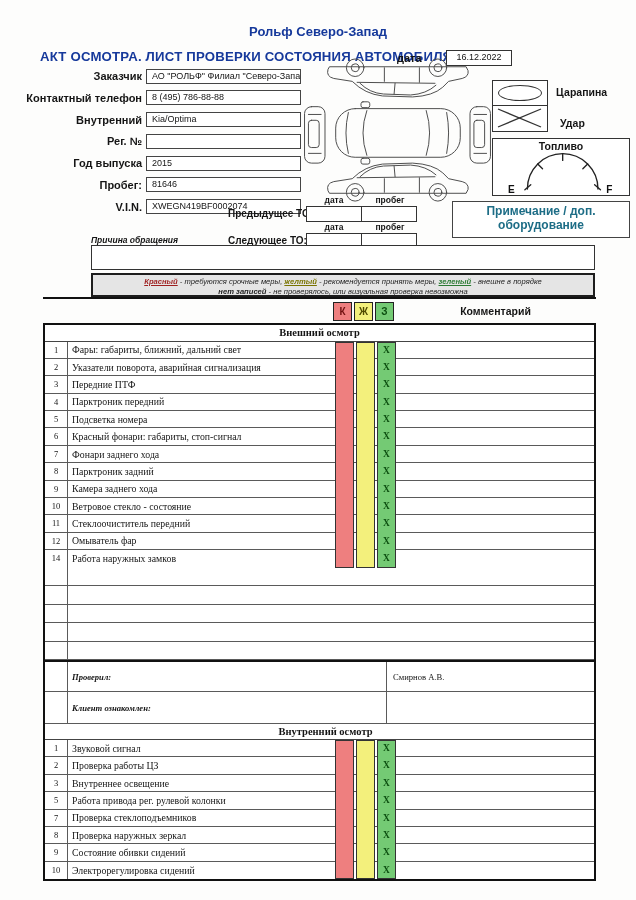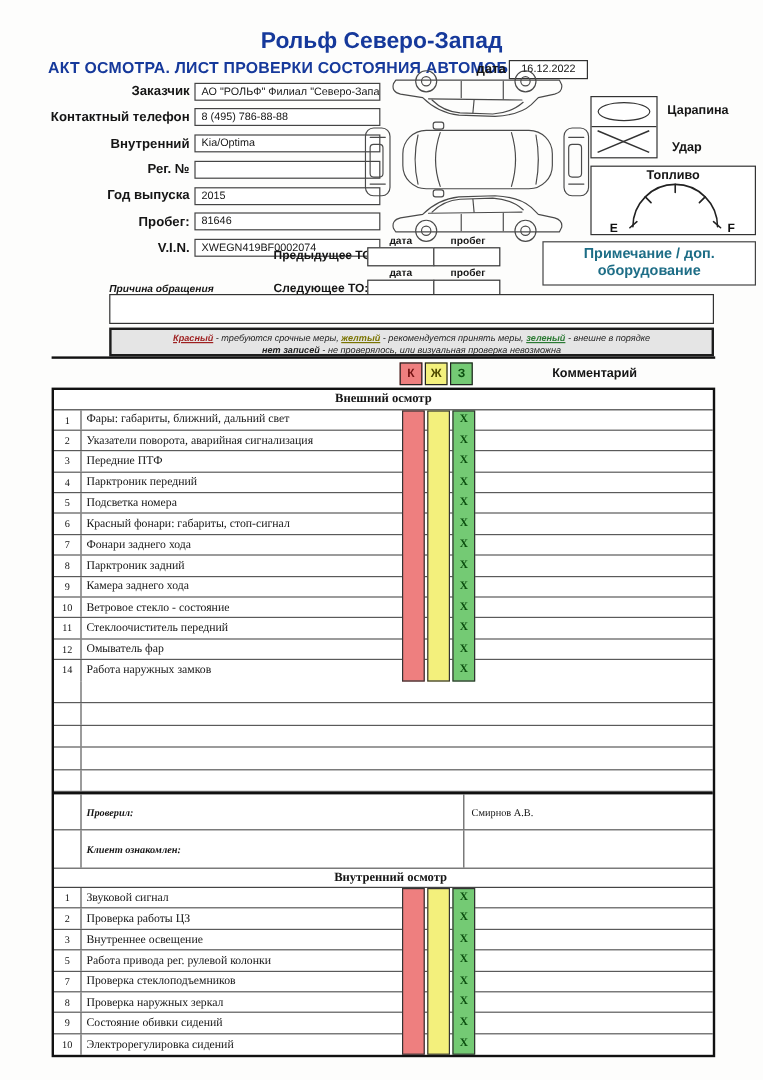--- a/index.html
+++ b/index.html
@@ -1,28 +1,28 @@
 <!DOCTYPE html>
 <html><head>
 <meta charset="utf-8">
 <style>
   * { box-sizing: border-box; margin: 0; padding: 0; }
   body { background:#e9e9e9; font-family:"Liberation Sans","DejaVu Sans",sans-serif; }
   .page { position:relative; width:636px; height:900px; background:#fdfdfc; margin:0 auto; overflow:hidden; color:#151515; }
 
   
   .company { position:absolute; top:24px; left:0; width:100%; text-align:center;
-             color:#16399b; font-weight:bold; font-size:19px; }
+             color:#16399b; font-weight:bold; font-size:13px; }
   .doc-title { position:absolute; top:49px; left:40px; color:#16399b; font-weight:bold; font-size:13.2px; letter-spacing:.2px; }
   .date-label { position:absolute; top:52px; left:397px; font-weight:bold; font-size:11px; }
-  .date-box { position:absolute; top:50px; left:424px; width:66px; height:16px; border:1.5px solid #333;
+  .date-box { position:absolute; top:50px; left:446px; width:66px; height:16px; border:1.5px solid #333;
               font-size:9px; text-align:center; line-height:13px; background:#fff; }
 
   
-  .fields { position:absolute; top:68px; left:16px; }
+  .fields { position:absolute; top:68px; left:0; }
   .field-row { display:flex; align-items:center; height:16px; margin-bottom:5.8px; }
   .field-label { width:146px; text-align:right; font-weight:bold; font-size:11px; padding-right:4px; white-space:nowrap; }
   .field-box { width:155px; height:15px; border:1.4px solid #444; font-size:9px; padding:1px 5px; line-height:11px; background:#fff; overflow:hidden; white-space:nowrap; }
 
   
   .maint { position:absolute; left:228px; top:195px; }
   .maint-cols { display:flex; margin-left:78px; height:10px; }
   .maint-col { width:56px; text-align:center; font-weight:bold; font-size:8.5px; }
   .maint-row { display:flex; align-items:center; height:17px; }
   .maint-label { width:78px; text-align:right; font-weight:bold; font-size:10px; padding-right:3px; white-space:nowrap; }

